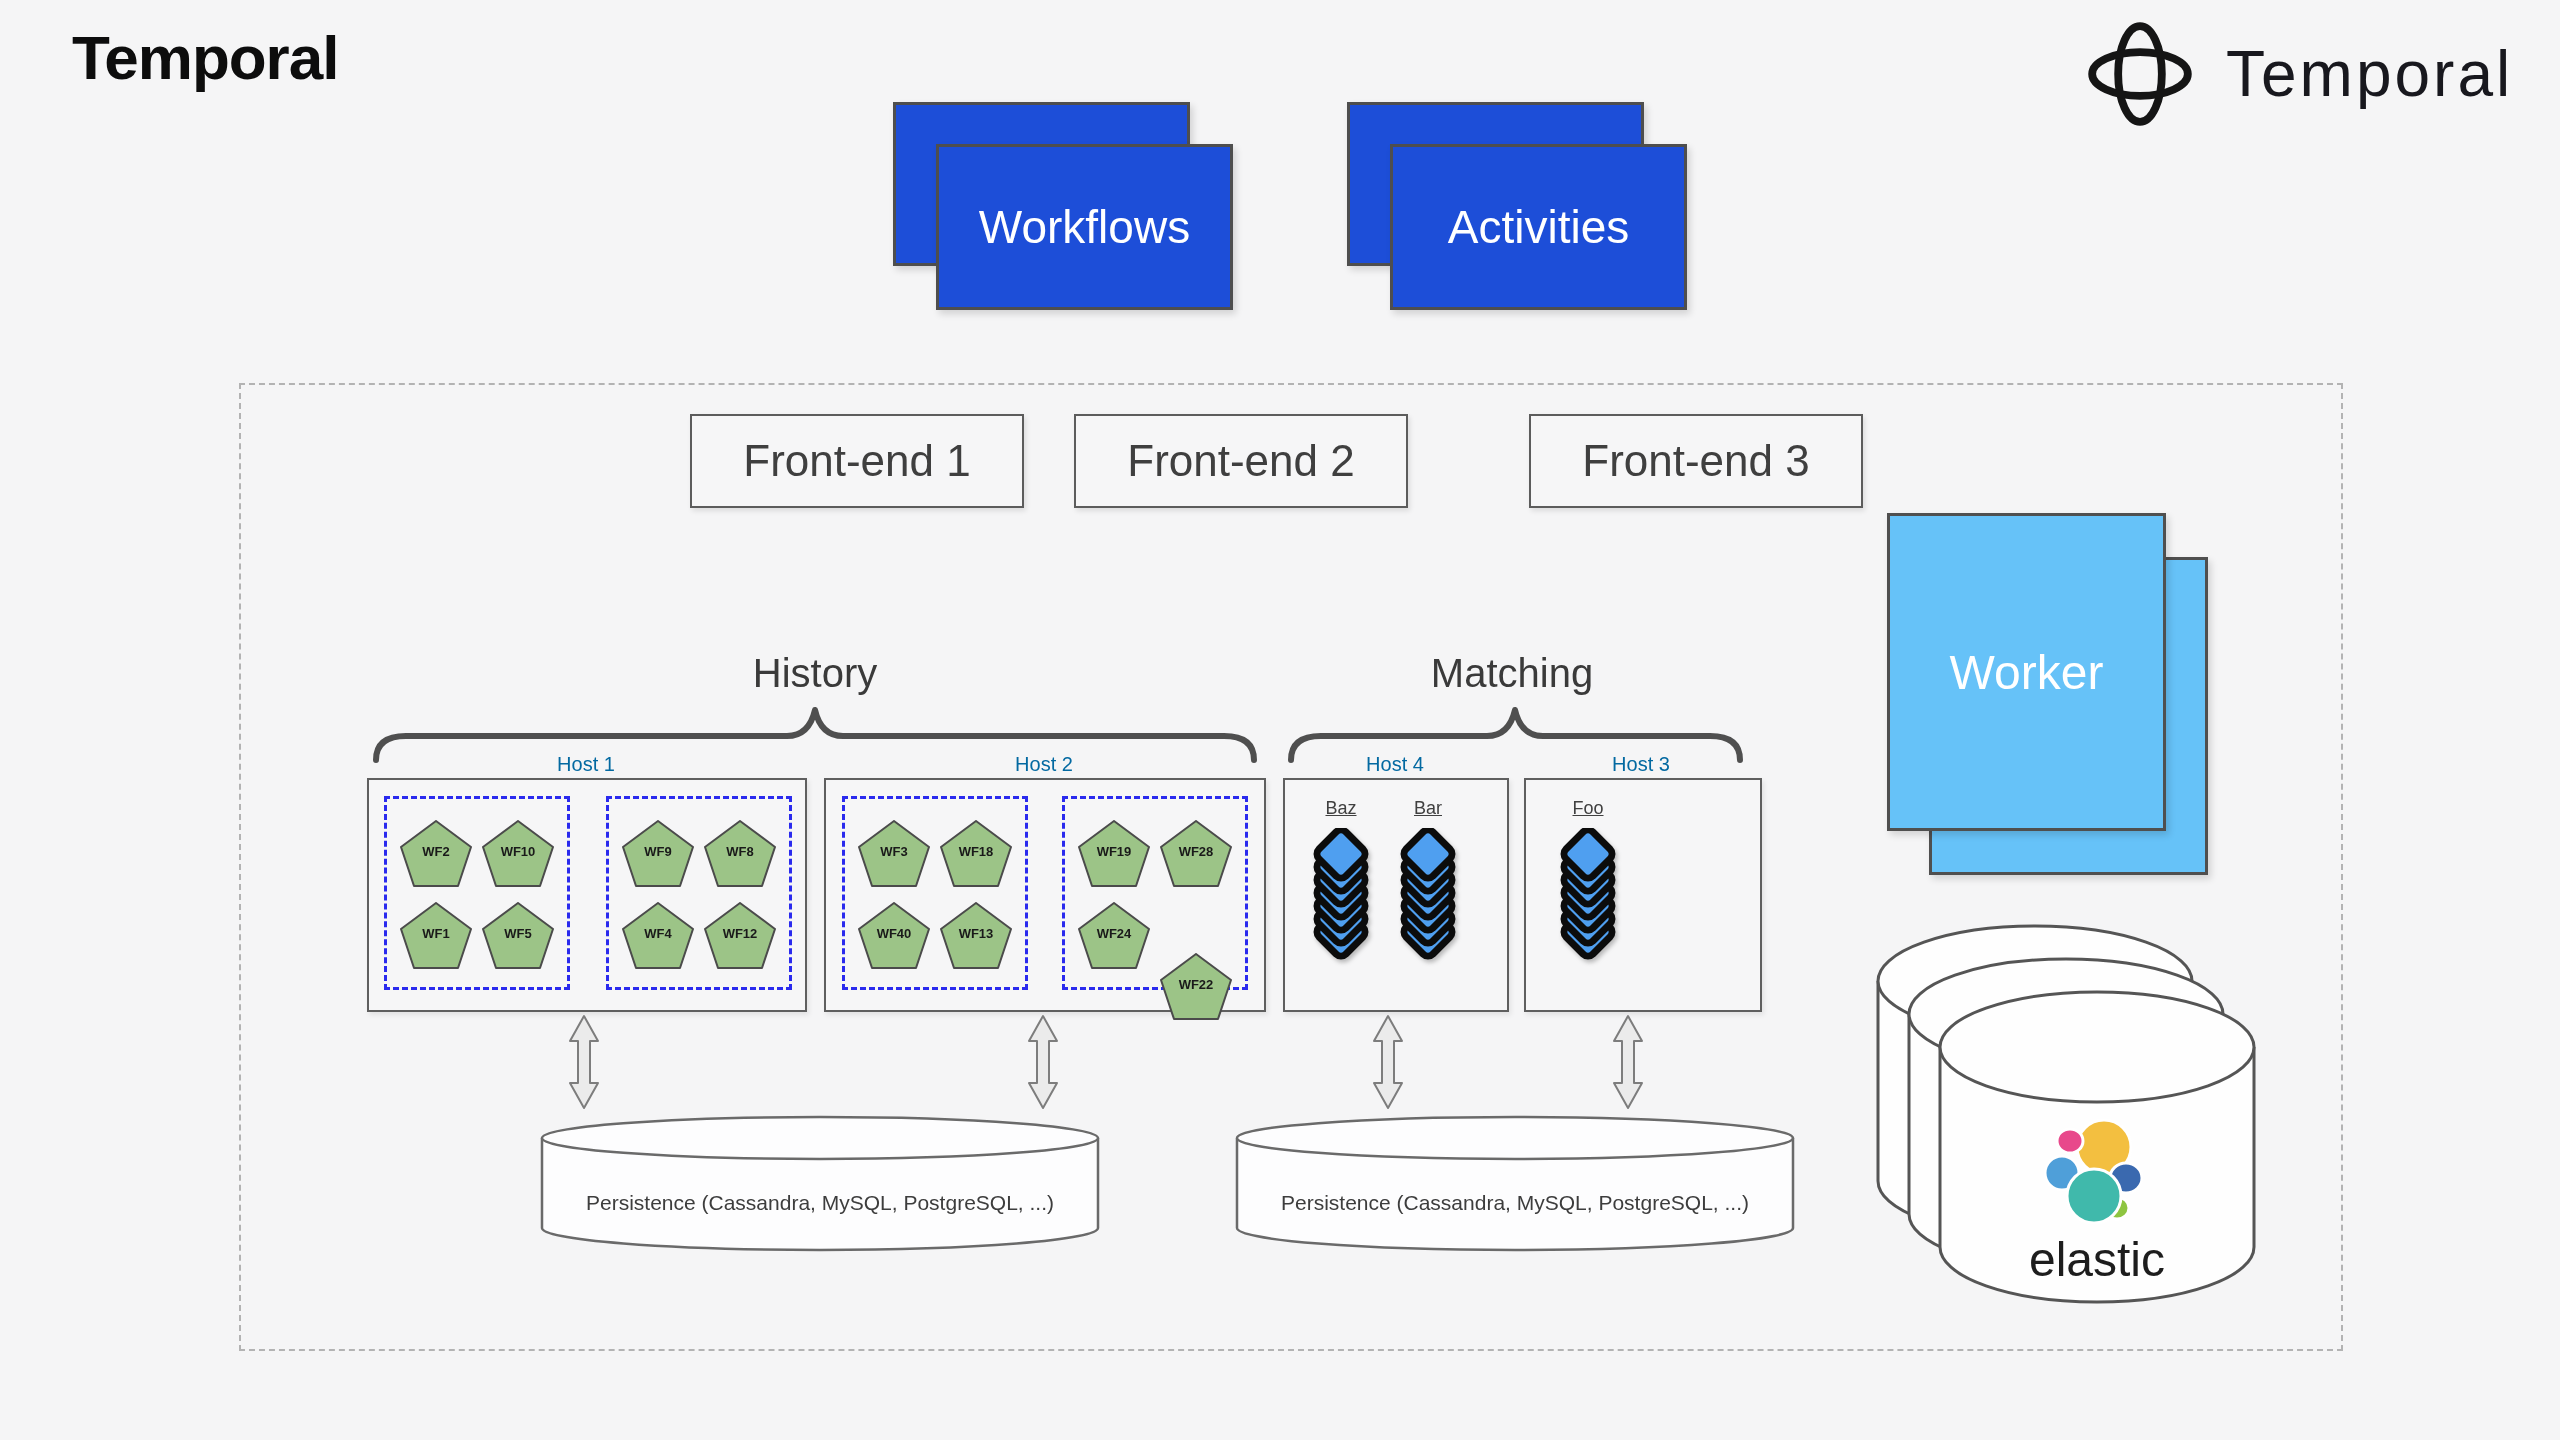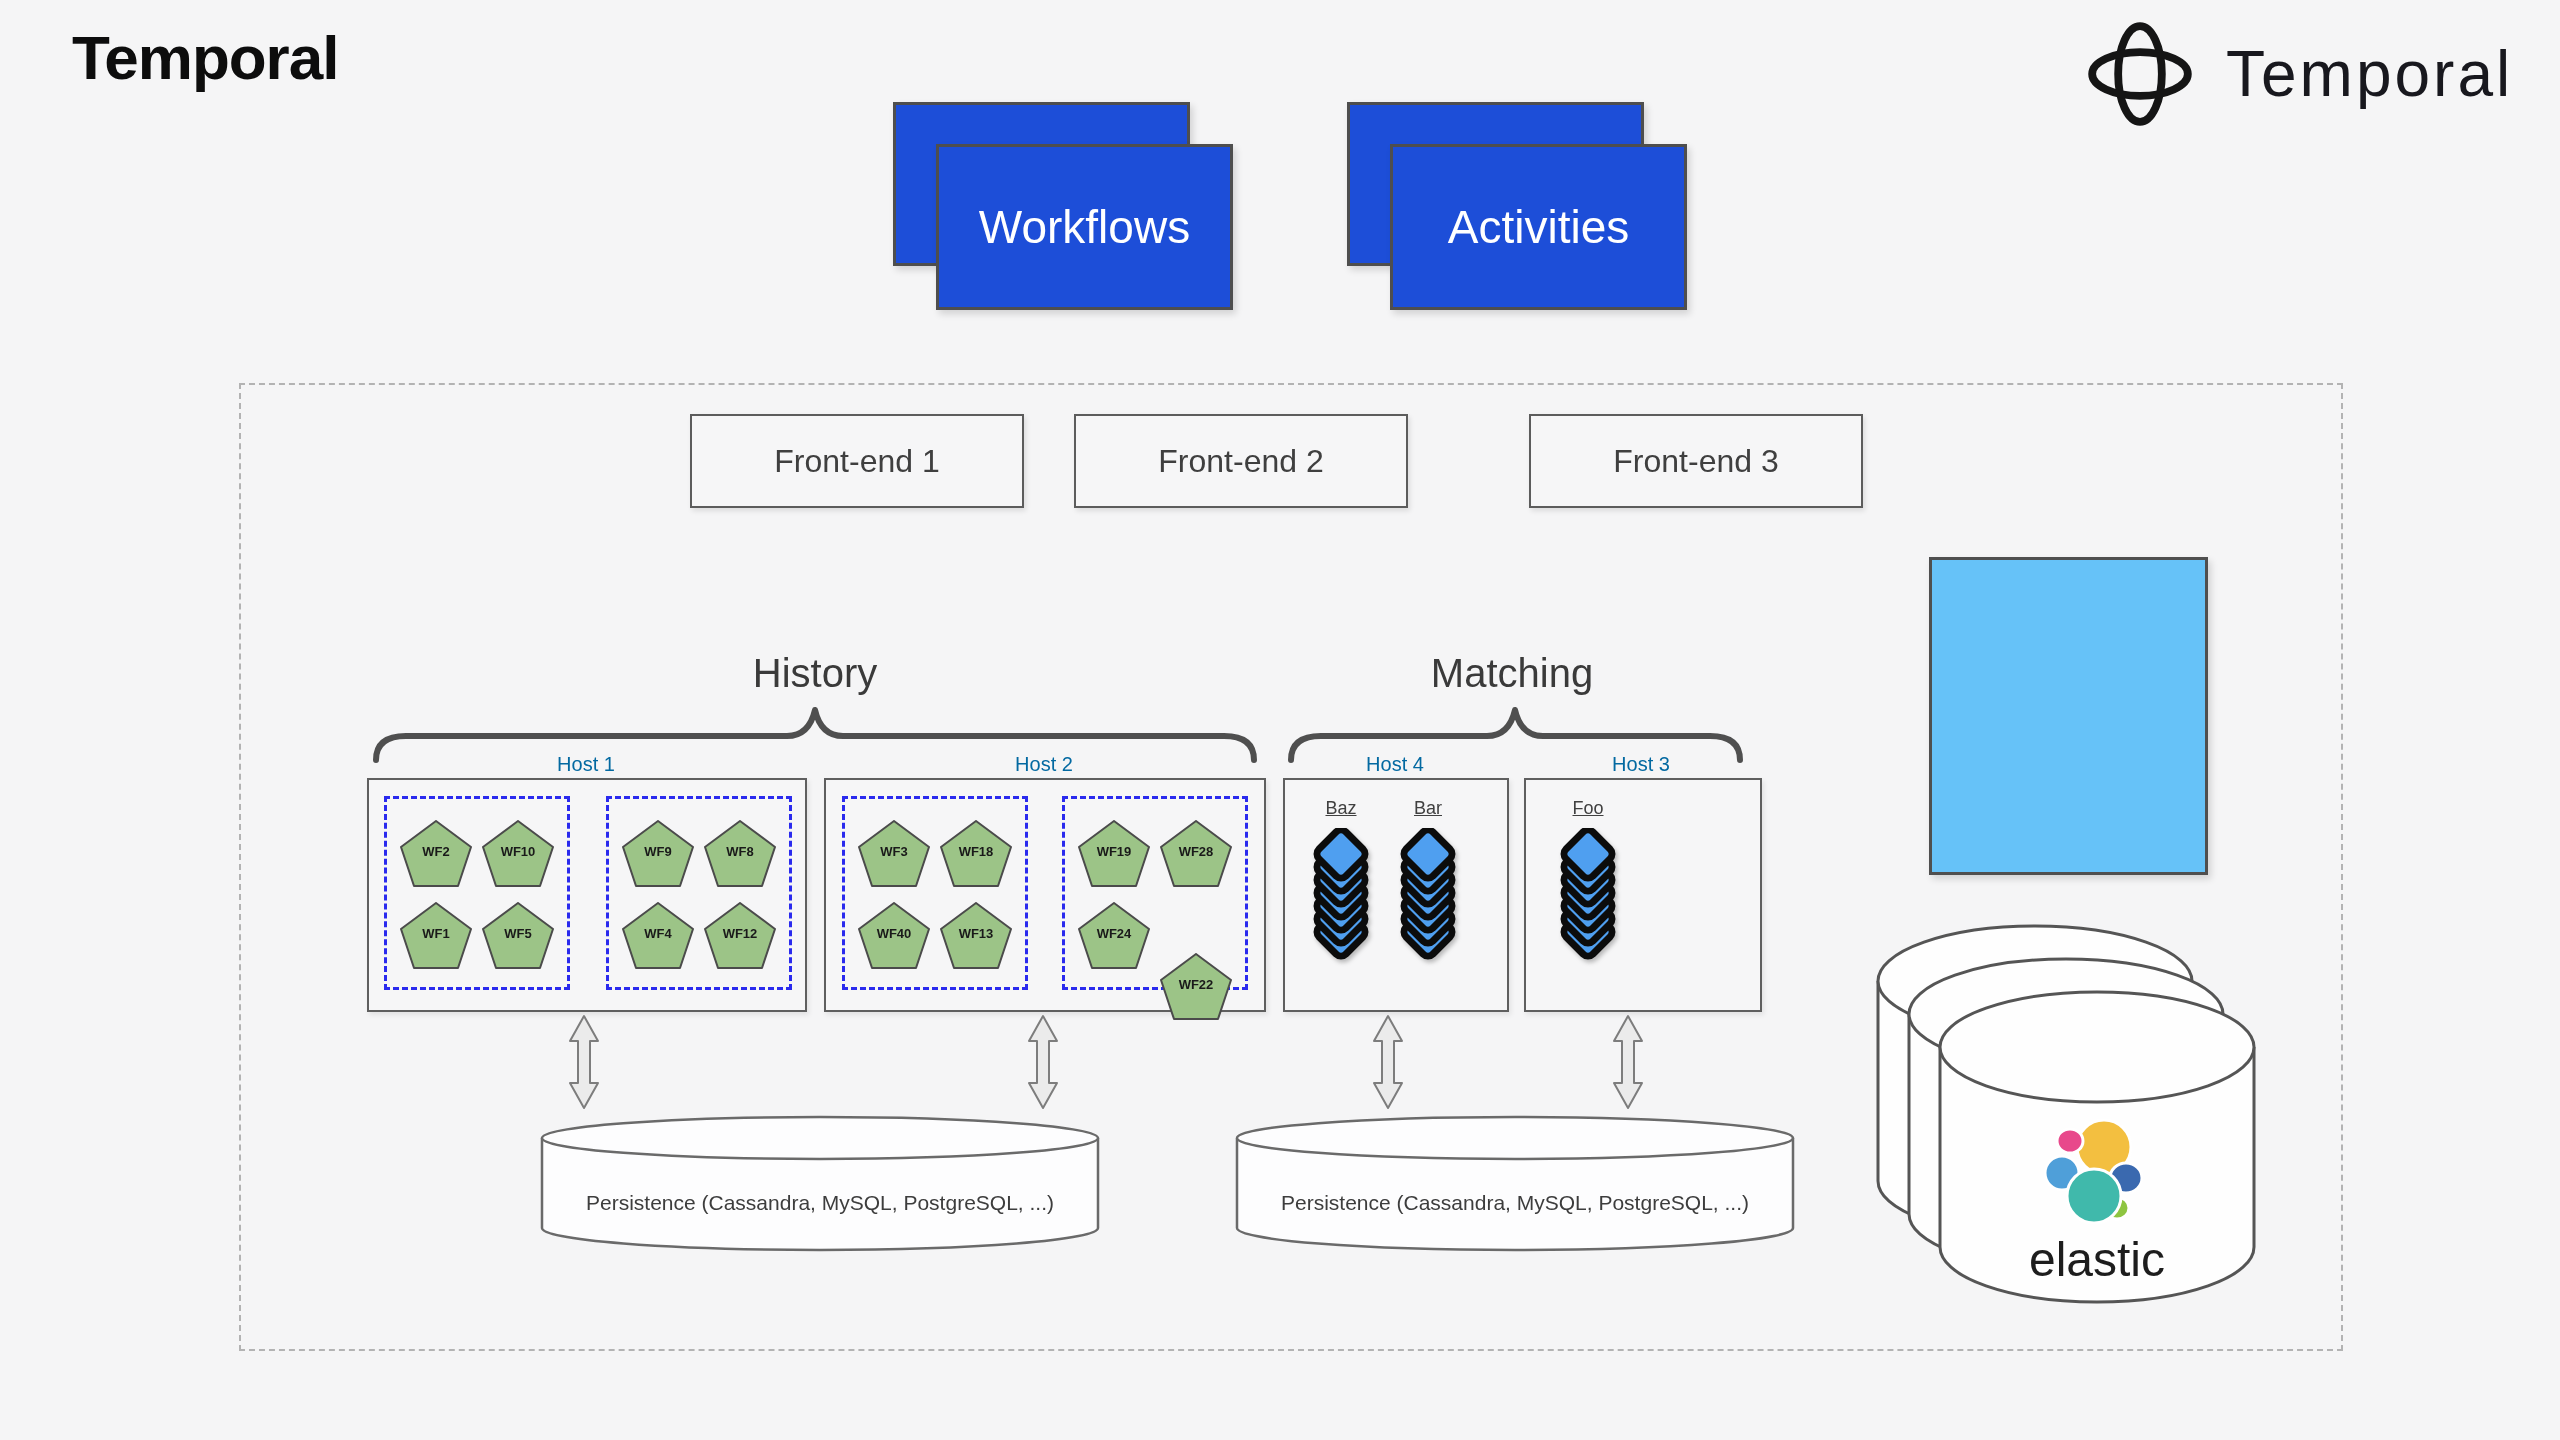--- a/index.html
+++ b/index.html
@@ -16,21 +16,21 @@
   
   .client-box{width:291px;height:160px;background:#1d4ed8;border:3px solid #4e4e4e;
               display:flex;align-items:center;justify-content:center;color:#ffffff;font-size:46px;
               box-shadow:3px 4px 7px rgba(0,0,0,.14);}
 
   
   .cluster{left:239px;top:383px;width:2100px;height:964px;border:2px dashed #b3b3b3;}
 
   
   .fe{top:414px;width:330px;height:90px;border:2px solid #5c5c5c;background:#f6f6f7;
-      display:flex;align-items:center;justify-content:center;font-size:32px;color:#3f3f3f;
+      display:flex;align-items:center;justify-content:center;font-size:44px;color:#3f3f3f;
       box-shadow:2px 3px 5px rgba(0,0,0,.10);}
 
   .svc-label{font-size:40px;color:#3a3a3a;transform:translate(-50%,-50%);white-space:nowrap;}
   .brace{fill:none;stroke:#4f4f4f;stroke-width:6;stroke-linecap:round;stroke-linejoin:round;}
 
   .host-label{font-size:20px;color:#0369a1;transform:translate(-50%,-50%);white-space:nowrap;}
   .host-box{top:778px;height:230px;border:2px solid #5f5f5f;background:#f6f6f7;
             box-shadow:2px 3px 5px rgba(0,0,0,.08);}
 
   .wf-group{top:796px;width:186px;height:194px;border:3px dashed #2a2aee;box-sizing:border-box;}
@@ -292,20 +292,23 @@
   </div>
   <div class="abs cyl" style="left:1235px;">
     <svg viewBox="0 0 560 142">
       <path d="M2 24 L2 114 A278 22 0 0 0 558 114 L558 24" fill="#fdfdfe" stroke="#6a6a6a" stroke-width="2.5"></path>
       <ellipse cx="280" cy="24" rx="278" ry="21" fill="#fdfdfe" stroke="#6a6a6a" stroke-width="2.5"></ellipse>
     </svg>
     <div class="cyl-label">Persistence (Cassandra, MySQL, PostgreSQL, ...)</div>
   </div>
 
   <div class="abs worker-box" style="left:1929px;top:557px;"></div>
+  <div class="abs worker-box" style="left:1887px;top:513px;">
+    <span>Worker</span>
+  </div>
 
   <svg class="abs ecyl" style="left:1875px;top:923px;" viewBox="0 0 320 320">
     <path d="M3 58 L3 258 A157 55 0 0 0 317 258 L317 58" fill="#fefefe" stroke="#555555" stroke-width="3"></path>
     <ellipse cx="160" cy="58" rx="157" ry="55" fill="#fefefe" stroke="#555555" stroke-width="3"></ellipse>
   </svg>
   <svg class="abs ecyl" style="left:1906px;top:956px;" viewBox="0 0 320 320">
     <path d="M3 58 L3 258 A157 55 0 0 0 317 258 L317 58" fill="#fefefe" stroke="#555555" stroke-width="3"></path>
     <ellipse cx="160" cy="58" rx="157" ry="55" fill="#fefefe" stroke="#555555" stroke-width="3"></ellipse>
   </svg>
   <div class="abs elastic-wrap">

